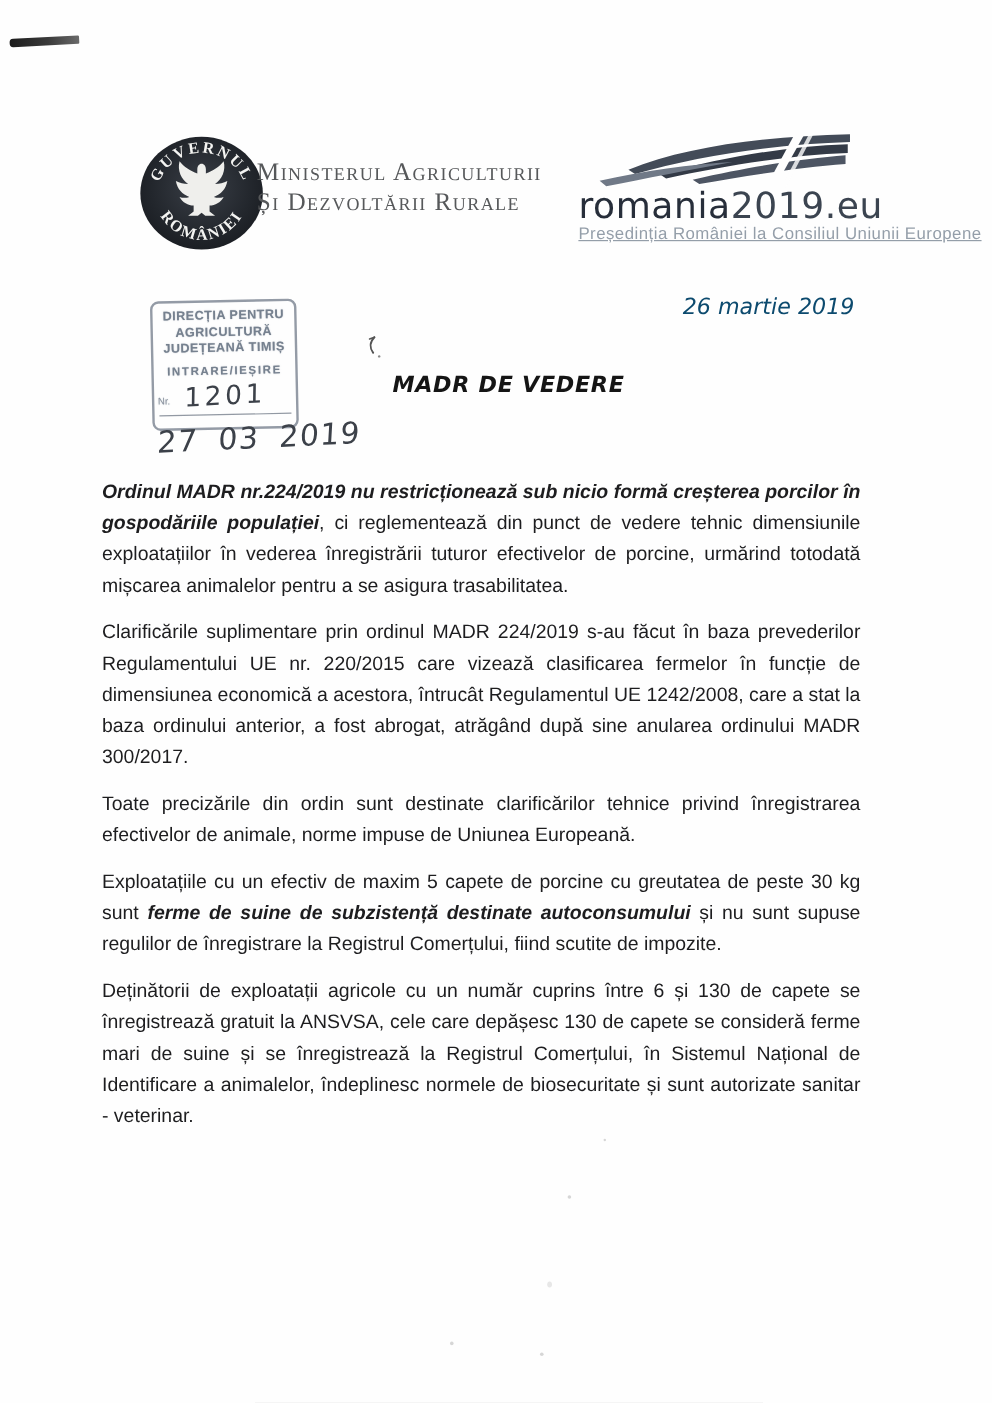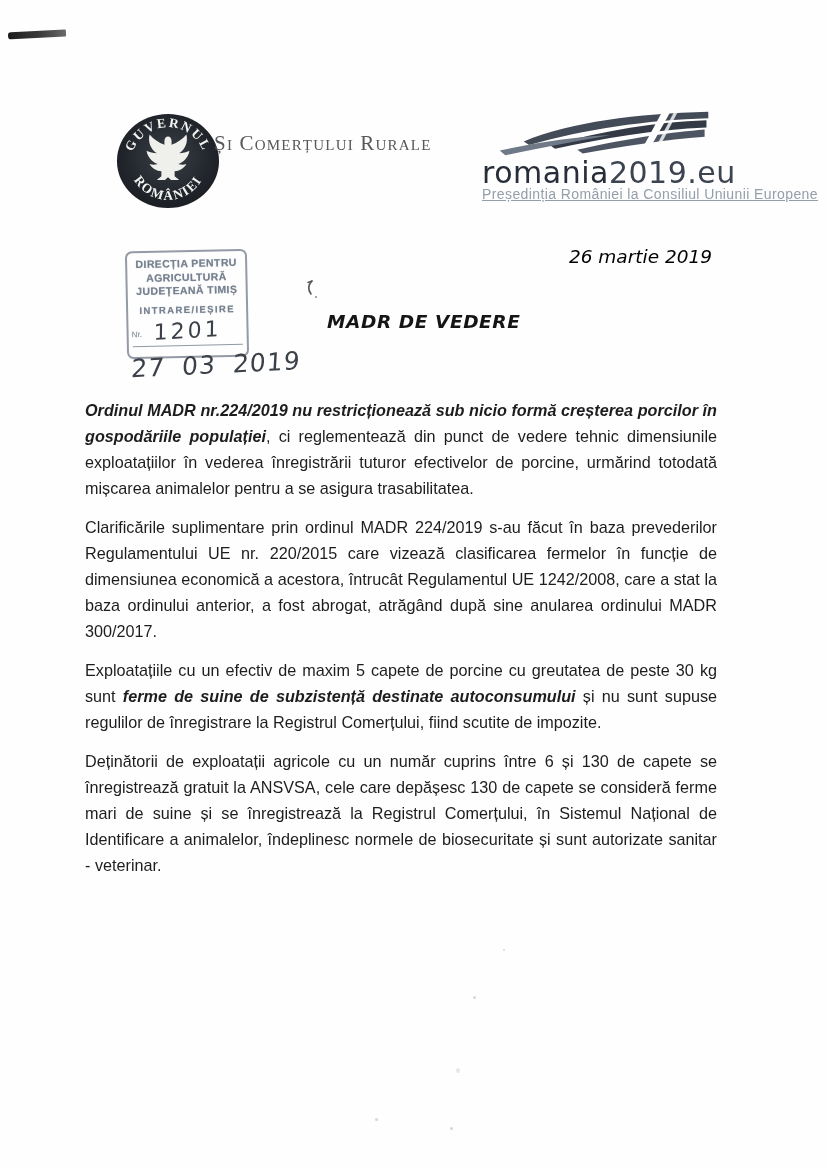--- a/index.html
+++ b/index.html
@@ -72,21 +72,21 @@
   .stamp .date{
     position:absolute;left:2px;bottom:-23px;width:135%;
     font-size:25px;line-height:26px;letter-spacing:1px;word-spacing:8px;
     transform:skewX(-6deg) rotate(-1.5deg);
     text-align:left;white-space:nowrap;
   }
 
   
   .doc-date{
     position:absolute;right:115px;top:246px;
-    font-size:18.5px;font-style:italic;color:#000000;
+    font-size:18.5px;font-style:italic;color:#0c4a6e;
     font-family:"DejaVu Sans", sans-serif;
   }
   .pen-mark{position:absolute;left:302px;top:278px;width:18px;height:22px;}
   .doc-title{
     position:absolute;left:327px;top:311px;
     font-size:18.5px;font-weight:bold;font-style:italic;
     letter-spacing:.6px;color:#151515;
     font-family:"DejaVu Sans", sans-serif;
   }
 
@@ -127,21 +127,22 @@
     <text font-family="Liberation Serif, serif" font-size="13" font-weight="bold" fill="#f4f4f2" letter-spacing="2">
       <textPath href="#arcTop" startOffset="50%" text-anchor="middle">GUVERNUL</textPath>
     </text>
     <text font-family="Liberation Serif, serif" font-size="13" font-weight="bold" fill="#f4f4f2" letter-spacing="1.5">
       <textPath href="#arcBot" startOffset="50%" text-anchor="middle">ROMÂNIEI</textPath>
     </text>
     <path fill="#efefec" d="M52,24 c2,0 3.5,2 3.5,4.5 l0,3.5 c5.5,-2 11,-5.5 14.5,-10 c2,7.5 -1.5,15 -7,18.5 c3.5,0 7,-1 10,-2.5 c-1,6.5 -5.5,11 -11,13 c2.5,1 5.5,1 8,0 c-2.5,4.5 -7,7 -11.5,7 l0,5 l4.5,3.5 l-8,0 l-3,-2.5 l-3,2.5 l-8,0 l4.5,-3.5 l0,-5 c-4.5,0 -9,-2.5 -11.5,-7 c2.5,1 5.5,1 8,0 c-5.5,-2 -10,-6.5 -11,-13 c3,1.5 6.5,2.5 10,2.5 c-5.5,-3.5 -9,-11 -7,-18.5 c3.5,4.5 9,8 14.5,10 l0,-3.5 c0,-2.5 1.5,-4.5 3.5,-4.5 z"></path>
   </svg>
 
   <div class="ministry">
-    <div>Și Comerțului Rurale</div>
+    <div>Ministerul Agriculturii</div>
+    <div>Și Dezvoltării Rurale</div>
   </div>
 
   <div class="logo-block">
     <svg class="logo-swoosh" viewBox="0 0 230 52" aria-hidden="true">
       <path d="M28,34 C80,13 150,4 228,2 L228,9 C162,11 92,21 34,38 Z" fill="#434b58"></path>
       <path d="M56,38 C118,22 170,13 226,11 L226,19 C172,21 112,31 62,42 Z" fill="#333a46"></path>
       <path d="M86,43 C148,29 190,24 224,21 L224,29 C182,32 132,40 92,47 Z" fill="#4d5563"></path>
       <path d="M2,44 C42,35 84,29 122,27 C84,34 42,42 8,49 Z" fill="#707987"></path>
       <polygon points="178,2 188,0 160,50 152,50" fill="#fefefe"></polygon>
       <polygon points="192,0 196,0 170,50 166,50" fill="#fefefe" opacity=".8"></polygon>
@@ -169,17 +170,18 @@
     <path d="M9,16 C6,12 6,7 10,3" stroke="#555" stroke-width="1.6" fill="none" stroke-linecap="round"></path>
     <path d="M10,3 L6,4.5" stroke="#555" stroke-width="1.4" fill="none" stroke-linecap="round"></path>
     <circle cx="14" cy="19" r="1" fill="#888"></circle>
   </svg>
 
   <div class="doc-title">MADR DE VEDERE</div>
 
   <div class="document-body">
       <p><span class="bi">Ordinul MADR nr.224/2019 nu restricționează sub nicio formă creșterea porcilor în gospodăriile populației</span><span>, ci reglementează din punct de vedere tehnic dimensiunile exploatațiilor în vederea înregistrării tuturor efectivelor de porcine, urmărind totodată mișcarea animalelor pentru a se asigura trasabilitatea.</span></p>
       <p><span>Clarificările suplimentare prin ordinul MADR 224/2019 s-au făcut în baza prevederilor Regulamentului UE nr. 220/2015 care vizează clasificarea fermelor în funcție de dimensiunea economică a acestora, întrucât Regulamentul UE 1242/2008, care a stat la baza ordinului anterior, a fost abrogat, atrăgând după sine anularea ordinului MADR 300/2017.</span></p>
+      <p><span>Toate precizările din ordin sunt destinate clarificărilor tehnice privind înregistrarea efectivelor de animale, norme impuse de Uniunea Europeană.</span></p>
       <p><span>Exploatațiile cu un efectiv de maxim 5 capete de porcine cu greutatea de peste 30 kg sunt </span><span class="bi">ferme de suine de subzistență destinate autoconsumului</span><span> și nu sunt supuse regulilor de înregistrare la Registrul Comerțului, fiind scutite de impozite.</span></p>
       <p><span>Deținătorii de exploatații agricole cu un număr cuprins între 6 și 130 de capete se înregistrează gratuit la ANSVSA, cele care depășesc 130 de capete se consideră ferme mari de suine și se înregistrează la Registrul Comerțului, în Sistemul Național de Identificare a animalelor, îndeplinesc normele de biosecuritate și sunt autorizate sanitar - veterinar.</span></p>
     </div>
 
 </div>
 
 </body></html>

